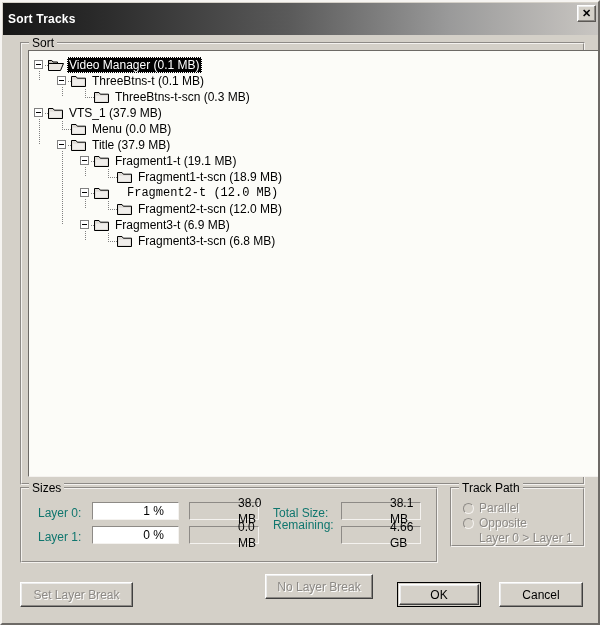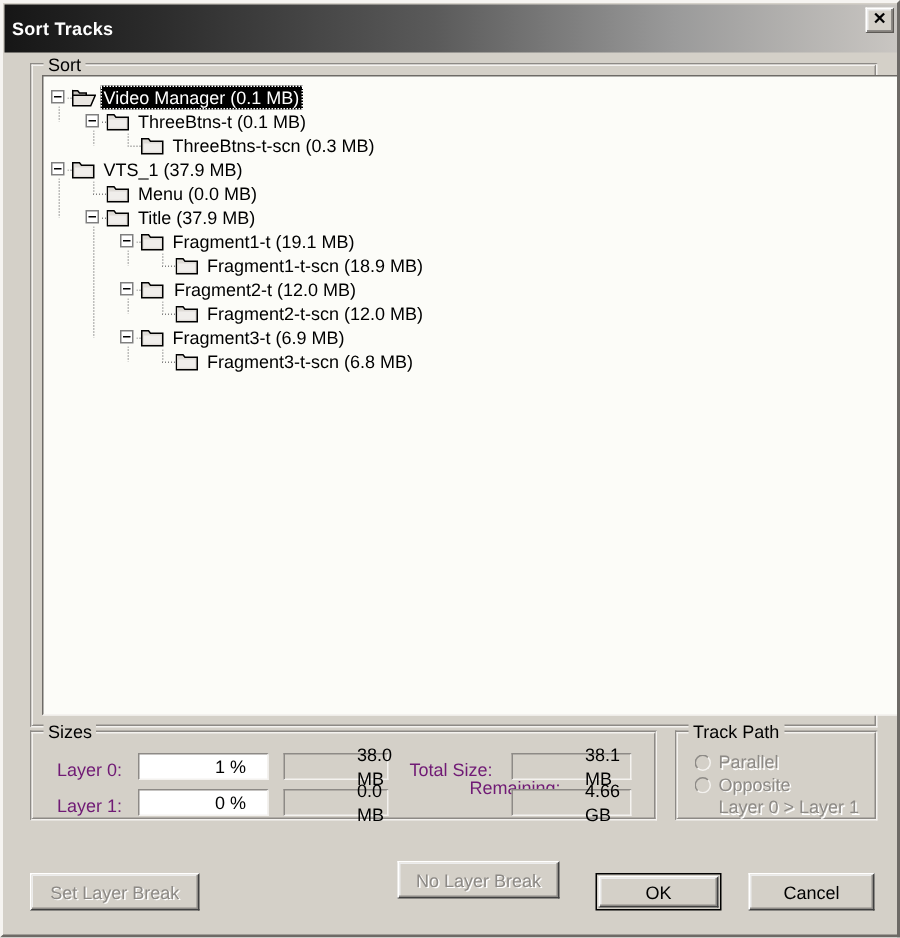--- a/index.html
+++ b/index.html
@@ -152,30 +152,30 @@
   }
   
   .folder {
     position: absolute;
     width: 16px; height: 14px;
   }
   .folder svg { display: block; }
   
   #sizes-group {
     left: 18px; top: 485px;
-    width: 418px; height: 60px;
+    width: 418px; height: 76px;
   }
   #trackpath-group {
     left: 448px; top: 485px;
     width: 135px; height: 60px;
   }
   .field-label {
     position: absolute;
     font-size: 12px;
-    color: #701a75;
+    color: #0f766e;
     white-space: nowrap;
   }
   .textfield {
     position: absolute;
     box-sizing: border-box;
     border-top: 1px solid #8d8a86;
     border-left: 1px solid #8d8a86;
     border-right: 1px solid #f4f2ef;
     border-bottom: 1px solid #f4f2ef;
     font-size: 12px;
@@ -383,21 +383,21 @@
         <div class="tree-row" style="left: 107px; top: 118px; align-items: flex-end;">
           <span class="tree-label">Fragment1-t-scn (18.9 MB)</span>
         </div>
         <div class="expander" style="left: 51px; top: 137px;"></div>
         <div class="folder" style="left: 65px; top: 135px;">
           <svg width="16" height="14" viewBox="0 0 16 14">
             <path d="M0.5 2.5 L5.0 2.5 L6.3 4.2 L14.5 4.2 L14.5 12.5 L0.5 12.5 Z" fill="#dedbd6" stroke="#000" stroke-width="1"></path>
             <path d="M1.8 5.6 L13.2 5.6 L13.2 11.2 L1.8 11.2 Z" fill="#f0eeeb" stroke="none"></path>
           </svg>
         </div>
-        <div class="tree-row" style="left: 85px; top: 134px;">
+        <div class="tree-row" style="left: 96px; top: 134px; font-family: Liberation Mono, monospace;">
           <span class="tree-label">Fragment2-t (12.0 MB)</span>
         </div>
         <div class="folder" style="left: 88px; top: 151px;">
           <svg width="16" height="14" viewBox="0 0 16 14">
             <path d="M0.5 2.5 L5.0 2.5 L6.3 4.2 L14.5 4.2 L14.5 12.5 L0.5 12.5 Z" fill="#dedbd6" stroke="#000" stroke-width="1"></path>
             <path d="M1.8 5.6 L13.2 5.6 L13.2 11.2 L1.8 11.2 Z" fill="#f0eeeb" stroke="none"></path>
           </svg>
         </div>
         <div class="tree-row" style="left: 107px; top: 150px;">
           <span class="tree-label">Fragment2-t-scn (12.0 MB)</span>
@@ -432,21 +432,21 @@
     <div class="textfield editable" style="left:71px; top:14px; width:87px;">1 %</div>
     <div class="textfield readonly" style="left:168px; top:14px; width:70px;">38.0 MB</div>
 
     <div class="field-label" style="left:17px; top:42px;">Layer 1:</div>
     <div class="textfield editable" style="left:71px; top:38px; width:87px;">0 %</div>
     <div class="textfield readonly" style="left:168px; top:38px; width:70px;">0.0 MB</div>
 
     <div class="field-label" style="left:252px; top:18px;">Total Size:</div>
     <div class="textfield readonly" style="left:320px; top:14px; width:80px;">38.1 MB</div>
 
-    <div class="field-label" style="left:252px; top:30px;margin-left:40px;">Remaining:</div>
+    <div class="field-label" style="left:252px; top:30px;">Remaining:</div>
     <div class="textfield readonly" style="left:320px; top:38px; width:80px;">4.66 GB</div>
   </div>
 
   <div class="groupbox" id="trackpath-group">
     <div class="inner-edge"></div>
     <div class="group-label">Track Path</div>
 
     <div class="radio-row" style="left:12px; top:13px;">
       <div class="radio-circle"></div>
       <div class="radio-label">Parallel</div>

